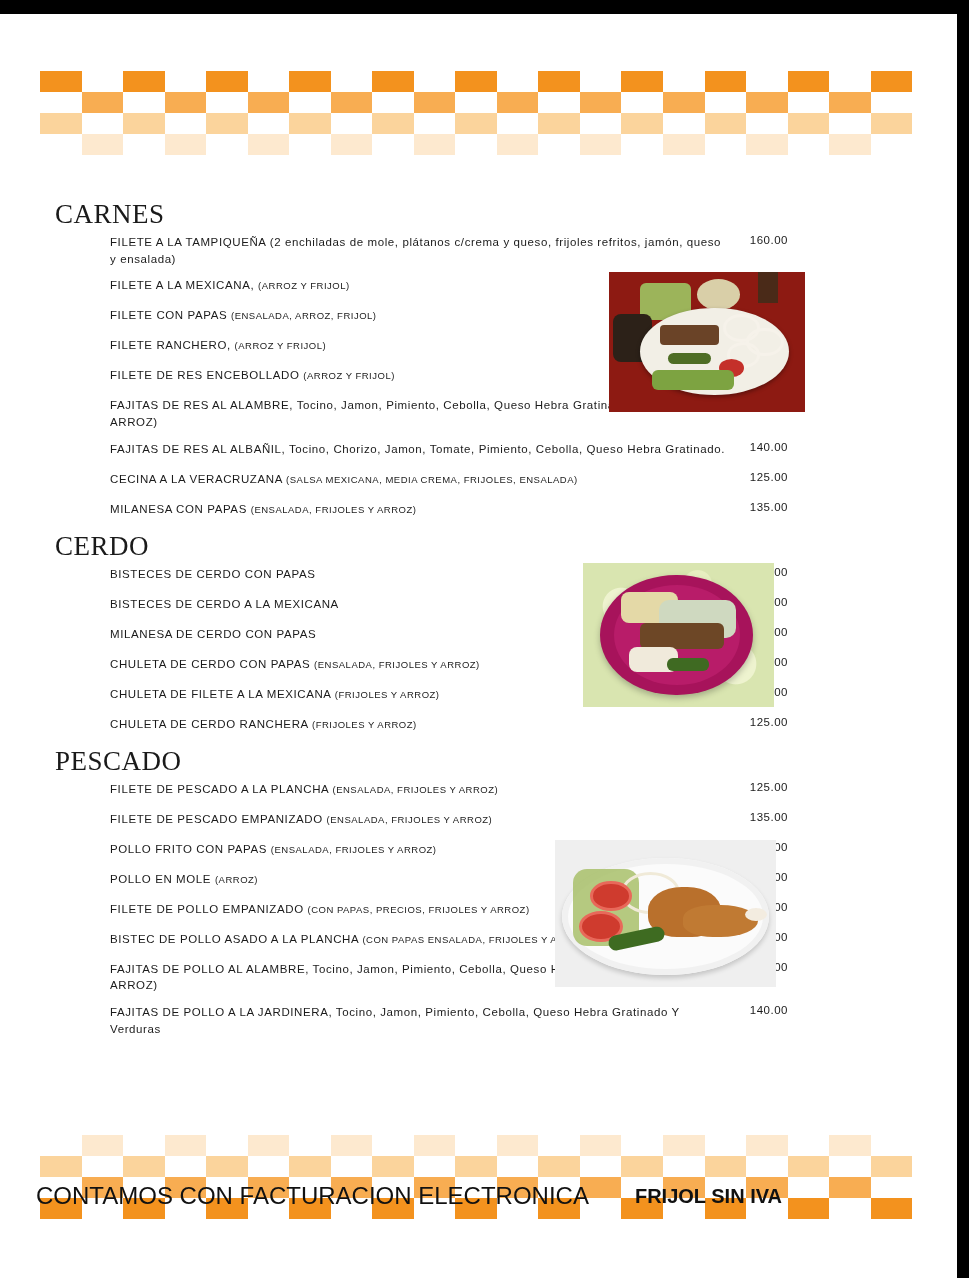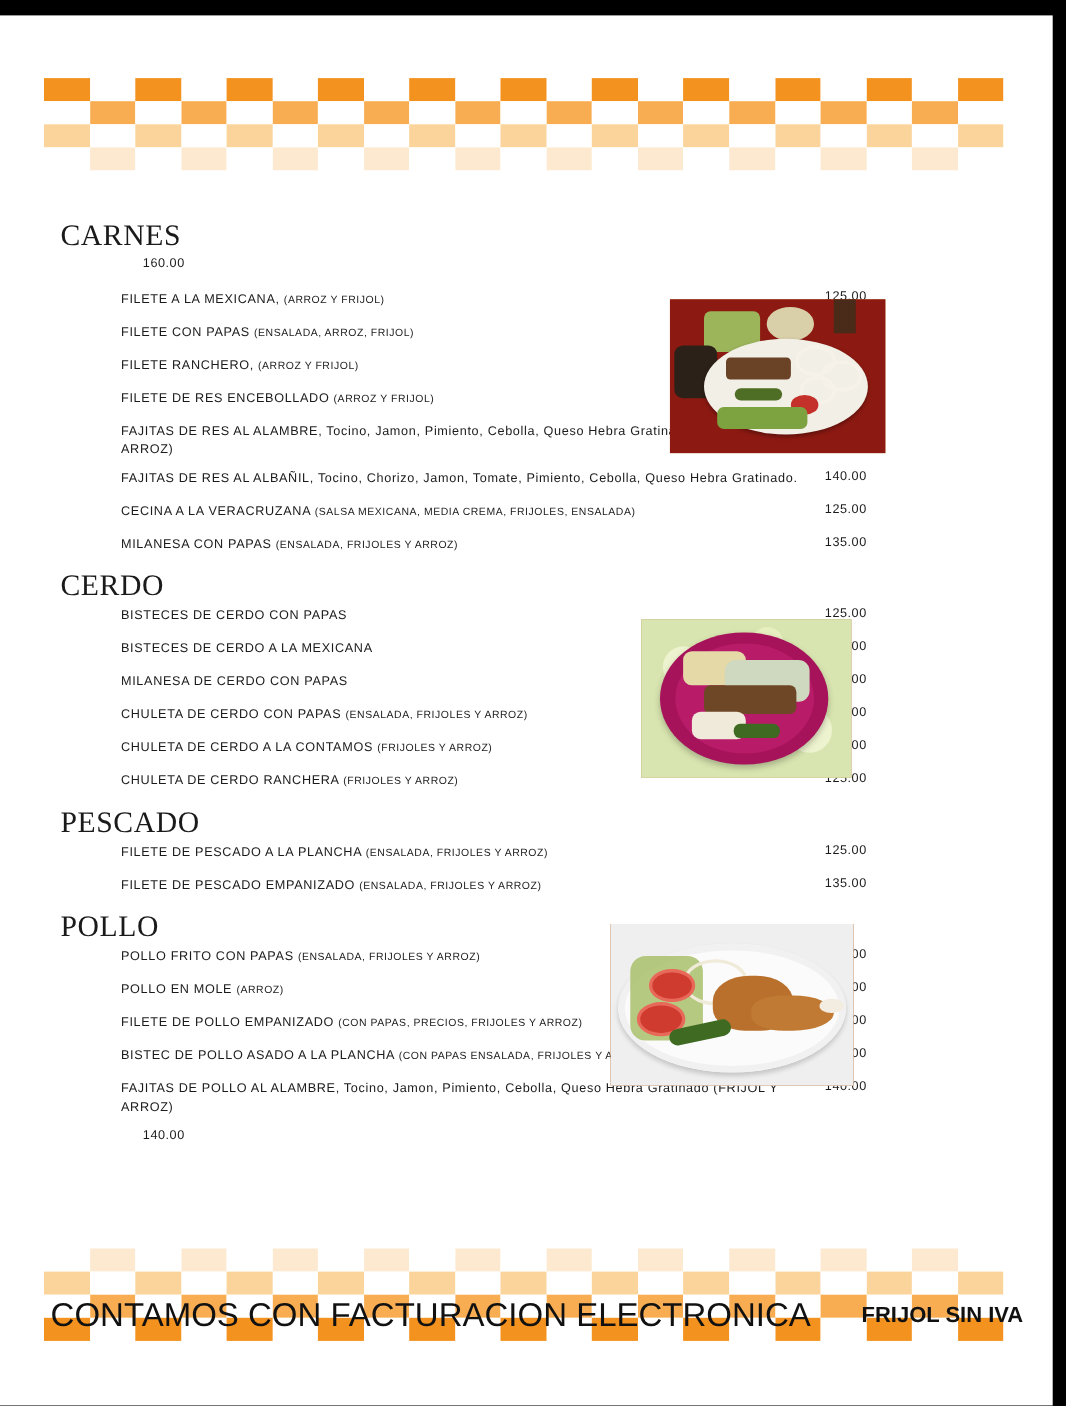--- a/index.html
+++ b/index.html
@@ -199,23 +199,23 @@
   .footer-text {
     position: absolute;
     left: 0;
     top: 1164px;
     width: 957px;
     height: 36px;
     display: flex;
     align-items: center;
   }
   .footer-main {
-    margin-left: 46px;
+    margin-left: 36px;
     font-family: "Liberation Sans", sans-serif;
-    font-size: 30px;
+    font-size: 24px;
     letter-spacing: 0px;
     color: #111;
   }
   .footer-note {
     margin-left: 46px;
     font-family: "Liberation Sans", sans-serif;
     font-size: 20px;
     font-weight: bold;
     color: #111;
   }
@@ -343,20 +343,21 @@
           <div class="cell" style="background: rgb(255, 255, 255);"></div>
         </div>
       </div>
 
     <div class="content">
       <div id="sections-root">
           <div class="section">
             <h2 class="section-title">CARNES</h2>
             <ul class="items">
               <li class="item">
+                <div class="item-name"><span>FILETE A LA TAMPIQUEÑA </span><span class="lower">(2 enchiladas de mole, plátanos c/crema y queso, frijoles refritos, jamón, queso y ensalada)</span></div>
                 <div class="item-price">160.00</div>
               </li>
               <li class="item">
                 <div class="item-name"><span>FILETE A LA MEXICANA, </span><span class="lower tiny">(ARROZ Y FRIJOL)</span></div>
                 <div class="item-price">125.00</div>
               </li>
               <li class="item">
                 <div class="item-name"><span>FILETE CON PAPAS </span><span class="lower tiny">(ENSALADA, ARROZ, FRIJOL)</span></div>
                 <div class="item-price">125.00</div>
               </li>
@@ -399,21 +400,21 @@
               </li>
               <li class="item">
                 <div class="item-name"><span>MILANESA DE CERDO CON PAPAS</span></div>
                 <div class="item-price">135.00</div>
               </li>
               <li class="item">
                 <div class="item-name"><span>CHULETA DE CERDO CON PAPAS </span><span class="lower tiny">(ENSALADA, FRIJOLES Y ARROZ)</span></div>
                 <div class="item-price">125.00</div>
               </li>
               <li class="item">
-                <div class="item-name"><span>CHULETA DE CERDO A LA CONTAMOS </span><span class="lower tiny">(FRIJOLES Y ARROZ)</span></div>
+                <div class="item-name"><span>CHULETA DE FILETE A LA MEXICANA </span><span class="lower tiny">(FRIJOLES Y ARROZ)</span></div>
                 <div class="item-price">125.00</div>
               </li>
               <li class="item">
                 <div class="item-name"><span>CHULETA DE CERDO RANCHERA </span><span class="lower tiny">(FRIJOLES Y ARROZ)</span></div>
                 <div class="item-price">125.00</div>
               </li>
             </ul>
           </div>
           <div class="section">
             <h2 class="section-title">PESCADO</h2>
@@ -422,21 +423,20 @@
                 <div class="item-name"><span>FILETE DE PESCADO A LA PLANCHA </span><span class="lower tiny">(ENSALADA, FRIJOLES Y ARROZ)</span></div>
                 <div class="item-price">125.00</div>
               </li>
               <li class="item">
                 <div class="item-name"><span>FILETE DE PESCADO EMPANIZADO </span><span class="lower tiny">(ENSALADA, FRIJOLES Y ARROZ)</span></div>
                 <div class="item-price">135.00</div>
               </li>
             </ul>
           </div>
           <div class="section">
-            <h2 class="section-title">POLLO</h2>
             <ul class="items">
               <li class="item">
                 <div class="item-name"><span>POLLO FRITO CON PAPAS </span><span class="lower tiny">(ENSALADA, FRIJOLES Y ARROZ)</span></div>
                 <div class="item-price">125.00</div>
               </li>
               <li class="item">
                 <div class="item-name"><span>POLLO EN MOLE </span><span class="lower tiny">(ARROZ)</span></div>
                 <div class="item-price">125.00</div>
               </li>
               <li class="item">
@@ -445,20 +445,21 @@
               </li>
               <li class="item">
                 <div class="item-name"><span>BISTEC DE POLLO ASADO A LA PLANCHA </span><span class="lower tiny">(CON PAPAS ENSALADA, FRIJOLES Y ARROZ)</span></div>
                 <div class="item-price">125.00</div>
               </li>
               <li class="item">
                 <div class="item-name"><span>FAJITAS DE POLLO AL ALAMBRE, </span><span class="lower">Tocino, Jamon, Pimiento, Cebolla, Queso Hebra Gratinado (FRIJOL Y ARROZ)</span></div>
                 <div class="item-price">140.00</div>
               </li>
               <li class="item">
+                <div class="item-name"><span>FAJITAS DE POLLO A LA JARDINERA, </span><span class="lower">Tocino, Jamon, Pimiento, Cebolla, Queso Hebra Gratinado Y Verduras</span></div>
                 <div class="item-price">140.00</div>
               </li>
             </ul>
           </div>
         </div>
     </div>
 
     <div class="photo" id="photo-carnes">
       <div class="p1">
         <div class="bottle"></div>

